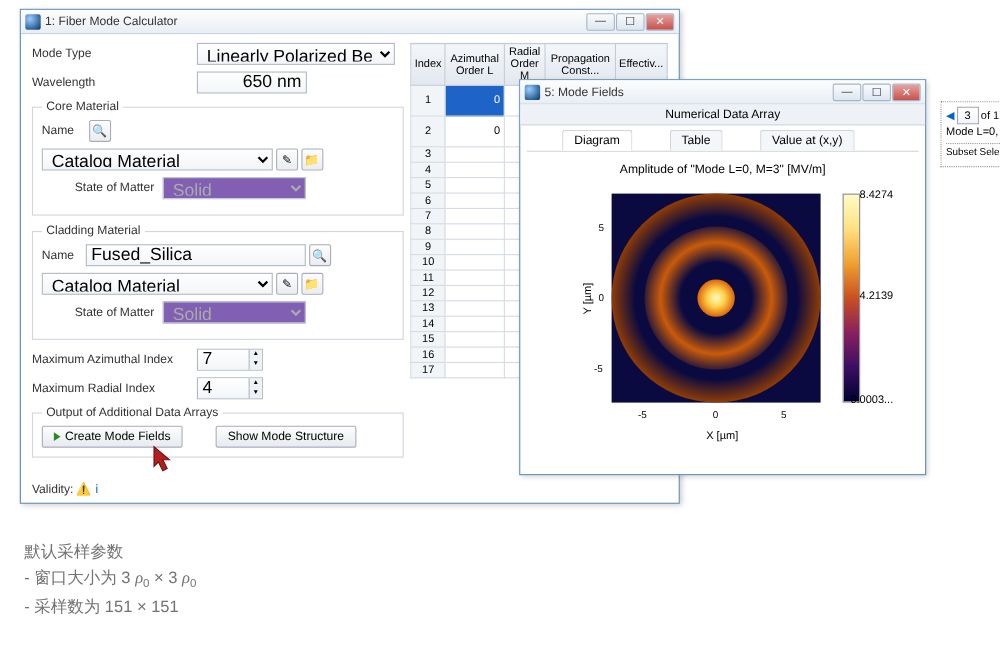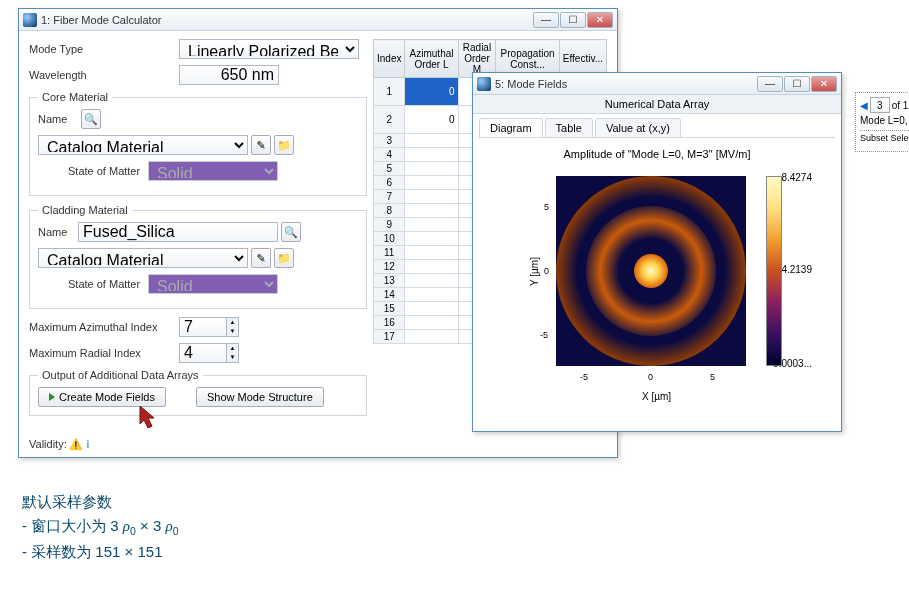--- a/index.html
+++ b/index.html
@@ -63,36 +63,36 @@
 
 .tablepanel { flex:1; }
 table.modes{ border-collapse:collapse;width:100%;font-size:10px;}
 table.modes th{background:linear-gradient(#f4f6f9,#e2e8ef);border:1px solid #c3ccd6;padding:2px 3px;font-weight:normal;}
 table.modes td{border:1px solid #d4dbe3;padding:1px 3px;text-align:right;height:14px;}
 table.modes td.idx{text-align:center;background:#f2f5f8;}
 tr.sel td:nth-child(2){background:#1e63c7;color:#fff;}
 
 .subheader{background:#eef2f6;text-align:center;padding:3px;border-bottom:1px solid #cfd6de;font-size:11px;}
 .tabs5{display:flex;border-bottom:1px solid #cfd6de;margin:4px 6px 0 6px;}
-.tab5{padding:3px 10px;border:1px solid #cfd6de;border-bottom:none;background:#f4f6f9;margin-right:2px;font-size:11px;border-radius:3px 3px 0 0;}
+.tab5{padding:3px 10px;border:1px solid #cfd6de;border-bottom:none;background:#f4f6f9;margin-right:2px;font-size:11px;border-radius:3px 3px 0 0;margin-left:32px;}
 .tab5.active{background:#fff;}
 .chartarea{padding:6px 10px;}
 .chart-title{text-align:center;font-size:11px;margin:4px 0 6px 0;}
 .heatmap{position:relative;width:310px;height:250px;margin:0 auto;text-align:right;}
 .hm-img{position:absolute;left:54px;top:10px;width:190px;height:190px;background:#0a0a40;}
 .ring{position:absolute;border-radius:50%;}
 .r1{left:30px;top:30px;width:130px;height:130px;background:radial-gradient(circle,#0a0a40 0%,#0a0a40 35%,#c95b0a 55%,#0a0a40 75%);}
 .r0{left:0;top:0;width:190px;height:190px;background:radial-gradient(circle,rgba(0,0,0,0) 55%,#8a3a08 70%,#0a0a40 85%);}
 .core{position:absolute;left:78px;top:78px;width:34px;height:34px;border-radius:50%;background:radial-gradient(circle,#fffcc7,#ffd04a,#e07010,#3a1050);}
 .colorbar{position:absolute;right:30px;top:10px;width:16px;height:190px;background:linear-gradient(to top,#000033,#3a1060,#8a2060,#c85020,#f0a030,#ffe080,#fffcc7);border:1px solid #888;}
 .cb-label{position:absolute;right:0;font-size:10px;}
 .axis-label{position:absolute;font-size:10px;}
 .tick{position:absolute;font-size:9px;}
 
-.notes{position:absolute;left:22px;top:490px;font-size:15px;color:#0c4a6e;line-height:1.6;}
+.notes{position:absolute;left:22px;top:490px;font-size:15px;color:#737373;line-height:1.6;}
 .sub{font-size:0.7em;vertical-align:sub;}
 .ital{font-style:italic;font-family:serif;}
 </style>
 </head>
 <body>
 
 <div class="window win1">
   <div class="titlebar">
     <div class="title-icon"></div>
     <div class="title-text">1: Fiber Mode Calculator</div>

